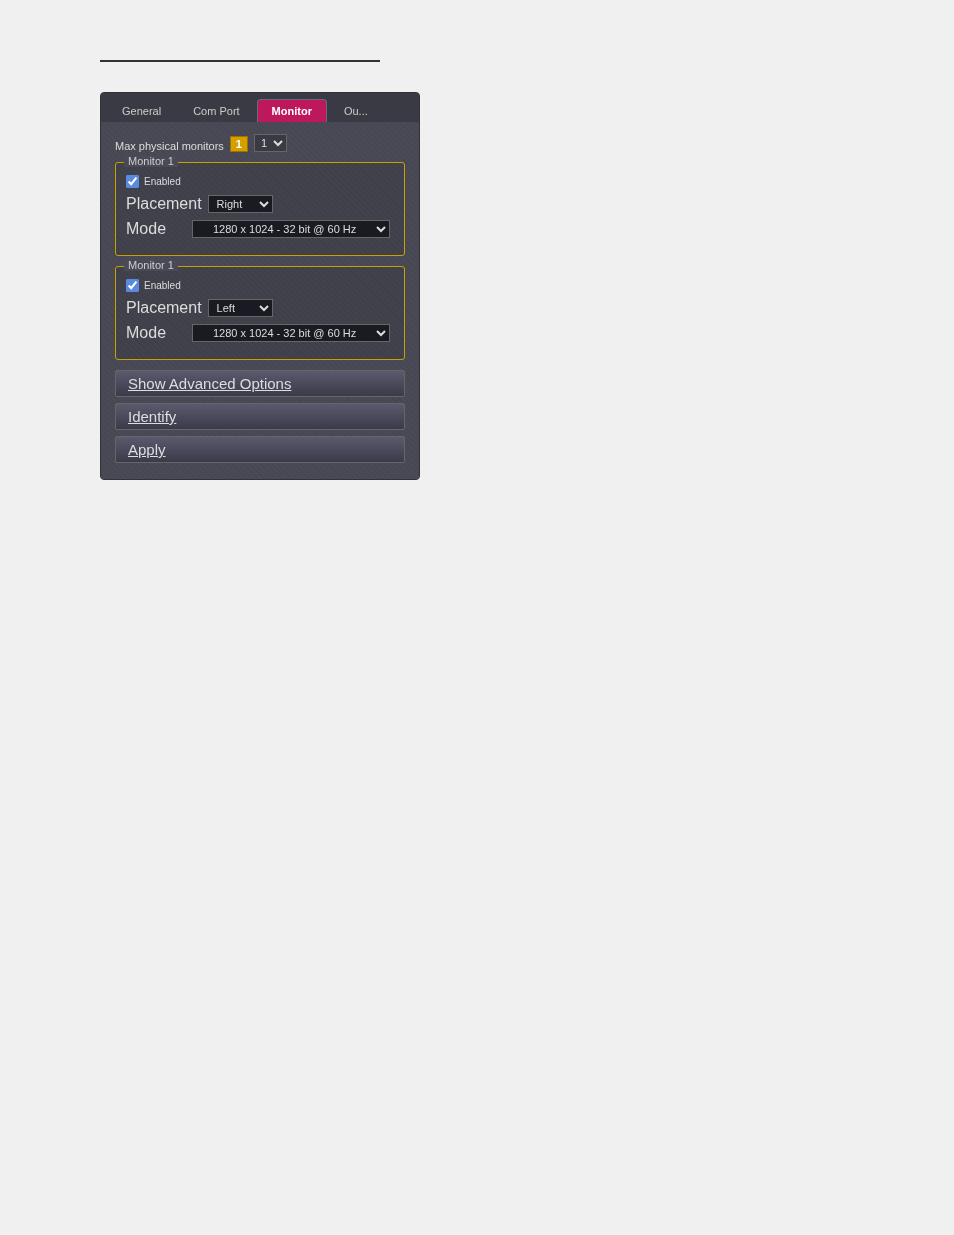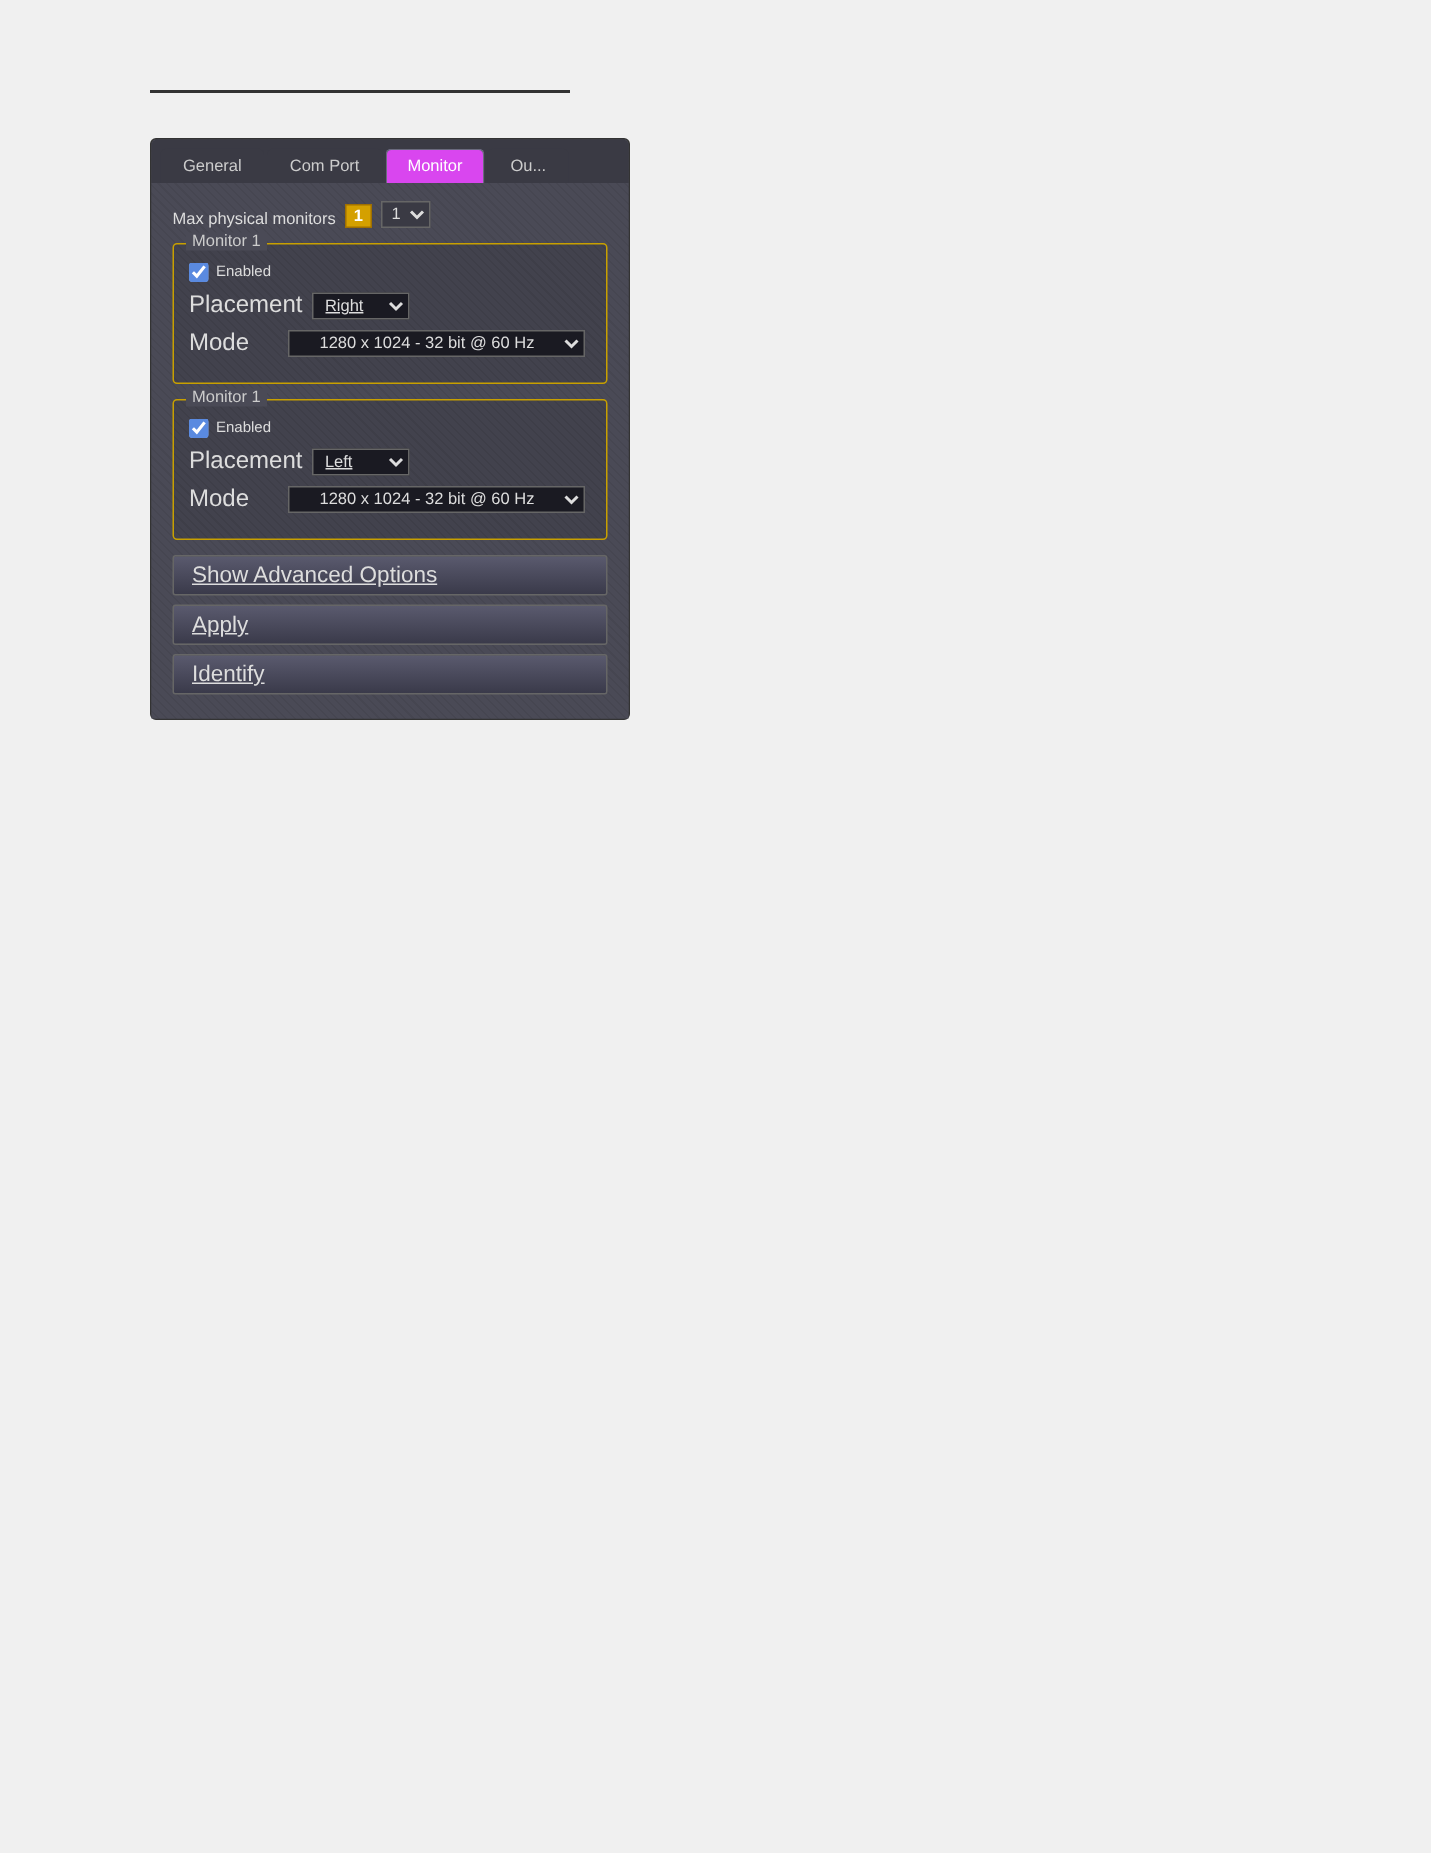--- a/index.html
+++ b/index.html
@@ -59,24 +59,25 @@
       cursor: pointer;
       font-size: 11px;
       color: #ccc;
       background: #3a3a44;
       border: 1px solid transparent;
       border-bottom: none;
       user-select: none;
     }
 
     .tab.active {
-      background: #d946ef;
+      background: #be185d;
       color: #fff;
       border-color: #6a6a7e;
       border-bottom: none;
+      font-weight: bold;
     }
 
     
     .dialog-content {
       padding: 12px 14px 16px 14px;
       background: #4a4a56;
       background-image: repeating-linear-gradient(
         45deg,
         transparent,
         transparent 3px,
@@ -172,21 +173,20 @@
     }
 
     .placement-select {
       background: #1a1a22;
       border: 1px solid #666;
       color: #ddd;
       font-size: 11px;
       padding: 1px 4px;
       cursor: pointer;
       min-width: 60px;
-      text-decoration: underline;
     }
 
     .mode-select {
       background: #1a1a22;
       border: 1px solid #666;
       color: #ddd;
       font-size: 11px;
       padding: 1px 16px;
       cursor: pointer;
       min-width: 160px;
@@ -296,19 +296,19 @@
           <select class="mode-select">
             <option value="1280x1024-32bit-60hz">1280 x 1024 - 32 bit @ 60 Hz</option>
             <option value="1920x1080-32bit-60hz">1920 x 1080 - 32 bit @ 60 Hz</option>
             <option value="1024x768-32bit-60hz">1024 x 768 - 32 bit @ 60 Hz</option>
           </select>
         </div>
       </div>
 
       <div class="btn-row">
         <button class="dialog-btn">Show Advanced Options</button>
+        <button class="dialog-btn">Identify</button>
         <button class="dialog-btn">Apply</button>
-        <button class="dialog-btn">Identify</button>
       </div>
 
     </div>
   </div>
 </div>
 
 </body></html>

